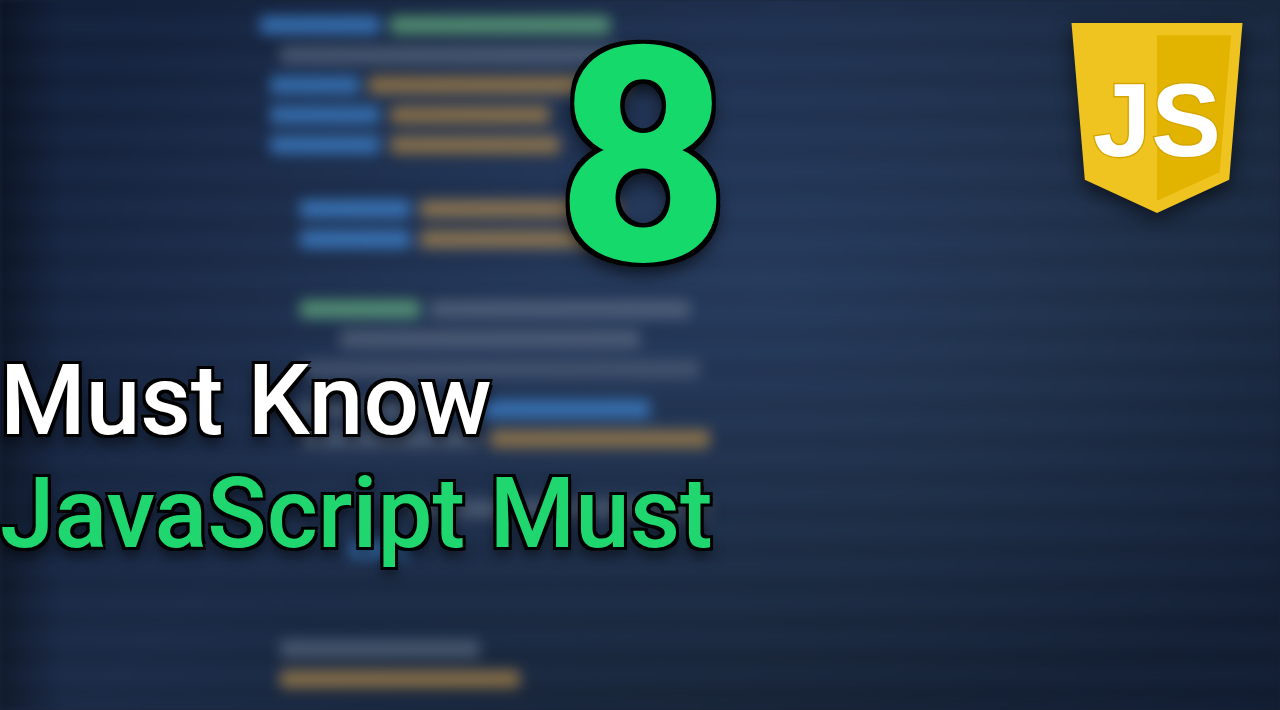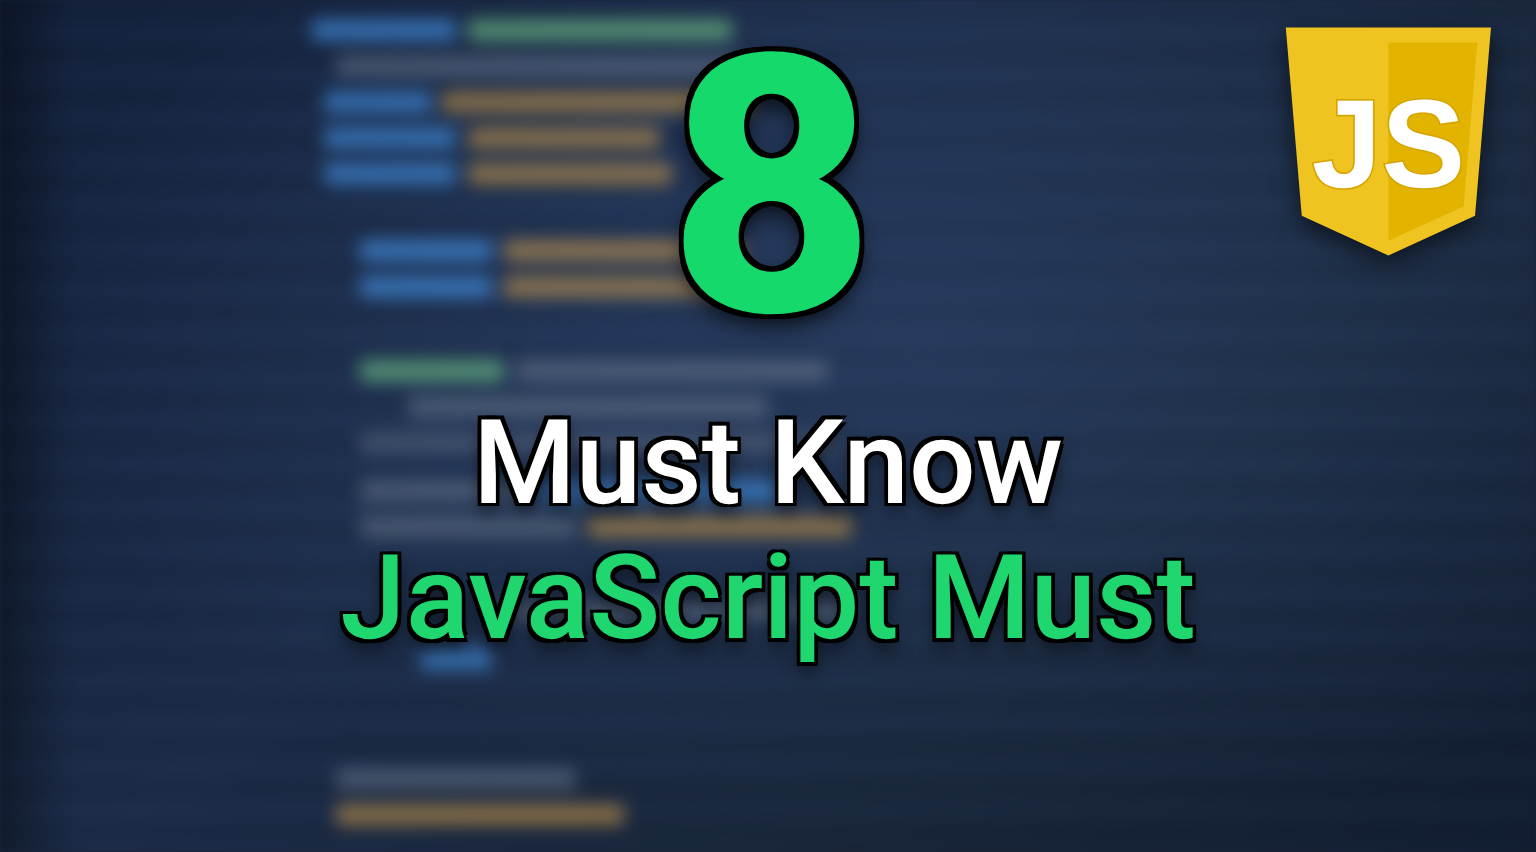--- a/index.html
+++ b/index.html
@@ -103,24 +103,24 @@
        4px -4px 0 #000,
       -4px  4px 0 #000,
        4px  4px 0 #000,
        0 10px 18px rgba(0,0,0,0.7);
     letter-spacing: -6px;
   }
 
   
   .headline {
     position: absolute;
-    top: 330px;
+    top: 345px;
     left: 0;
     right: 0;
-    text-align: center;
+    text-align: left;
     line-height: 1.15;
   }
   .headline .line {
     font-size: 98px;
     font-weight: 500;
     color: #ffffff;
     text-shadow:
       -3px -3px 0 #000,
        3px -3px 0 #000,
       -3px  3px 0 #000,

